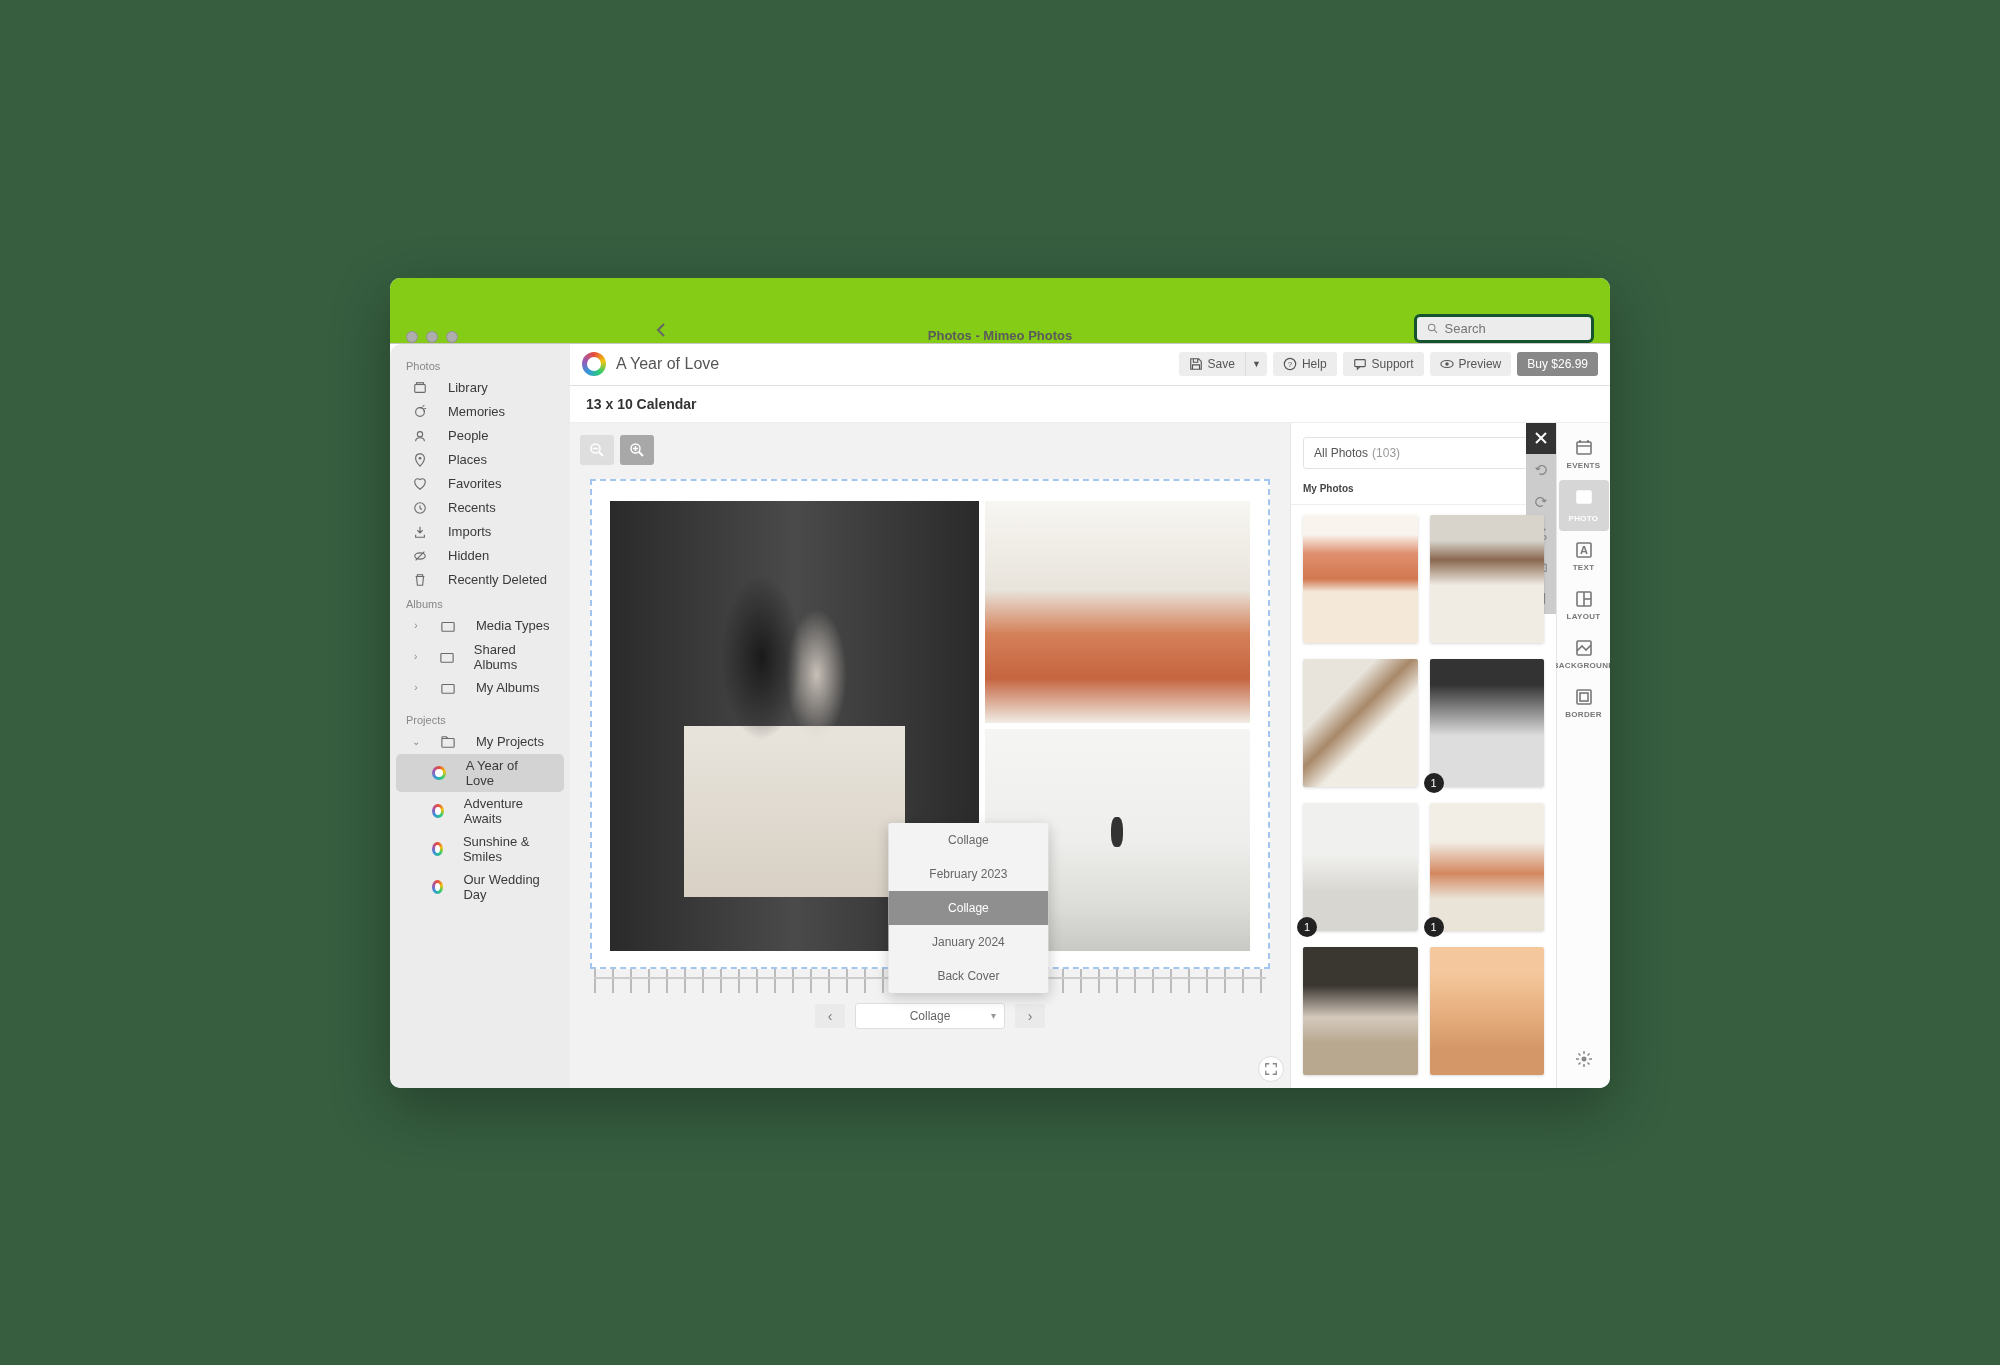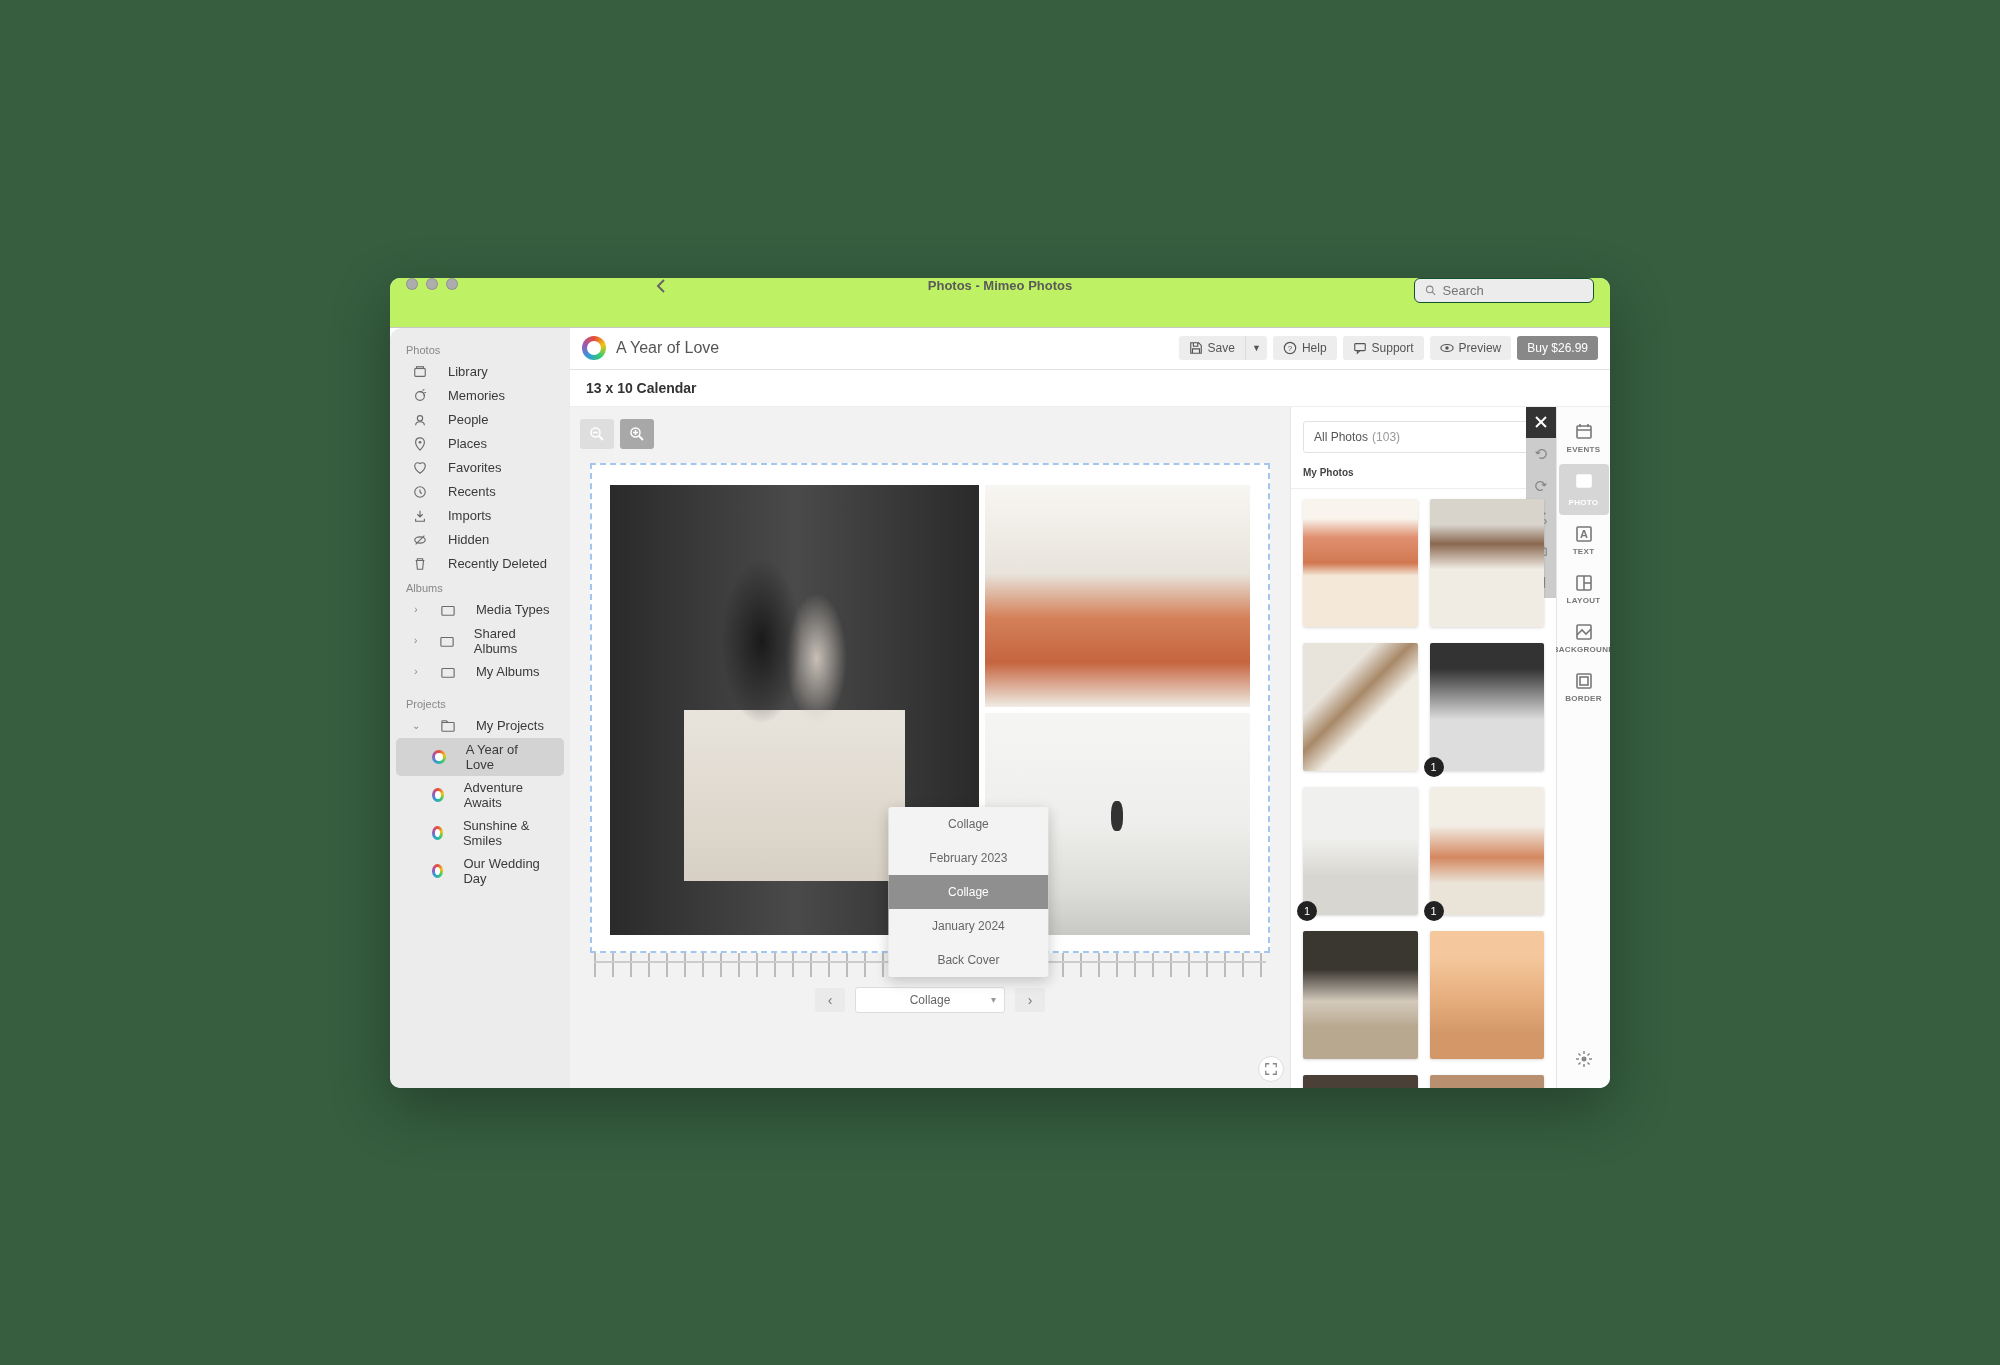--- a/index.html
+++ b/index.html
@@ -1,23 +1,23 @@
 <!DOCTYPE html>
 <html><head>
 <meta charset="utf-8">
 <style>
 * { margin: 0; padding: 0; box-sizing: border-box; font-family: -apple-system, BlinkMacSystemFont, "Segoe UI", Helvetica, Arial, sans-serif; }
 body { background: #365e3f; display: flex; align-items: center; justify-content: center; min-height: 100vh; }
 .window { width: 1220px; height: 810px; background: #fff; border-radius: 10px; overflow: hidden; box-shadow: 0 20px 60px rgba(0,0,0,0.3); display: flex; flex-direction: column; }
-.titlebar { height: 50px; background: #bef264; display: flex; align-items: flex-start; position: relative; border-bottom: 1px solid #c8c8c8; }
+.titlebar { height: 66px; background: #84cc16; display: flex; align-items: flex-end; position: relative; border-bottom: 1px solid #c8c8c8; }
 .traffic-lights { display: flex; gap: 8px; padding-left: 16px; position: absolute; left: 0; }
 .traffic-light { width: 12px; height: 12px; border-radius: 50%; background: #adadad; border: 0.5px solid rgba(0,0,0,0.15); }
 .titlebar-back { position: absolute; left: 265px; color: #666; cursor: pointer; font-size: 18px; }
 .titlebar-title { flex: 1; text-align: center; font-size: 13px; font-weight: 600; color: #5a5a5a; }
-.titlebar-search { position: absolute; right: 16px; display: flex; align-items: center; background: #ececec; border-radius: 6px; padding: 4px 10px; width: 180px; border: 1px solid #14532d; }
+.titlebar-search { position: absolute; right: 16px; display: flex; align-items: center; background: #ececec; border-radius: 6px; padding: 4px 10px; width: 180px; border: 3px solid #14532d; }
 .titlebar-search svg { width: 13px; height: 13px; margin-right: 6px; fill: #888; }
 .titlebar-search input { border: none; background: transparent; outline: none; font-size: 13px; color: #888; width: 100%; }
 .body-wrap { display: flex; flex: 1; overflow: hidden; border-radius: 12px; }
 .sidebar { width: 180px; background: #ececec; padding: 10px 0; overflow-y: auto; font-size: 13px; flex-shrink: 0; }
 .sidebar-section-header { padding: 6px 16px 4px; color: #888; font-size: 11px; font-weight: 500; }
 .sidebar-item { display: flex; align-items: center; padding: 4px 16px; gap: 20px; cursor: pointer; color: #3a3a3a; }
 .sidebar-item.indent1 { padding-left: 22px; }
 .sidebar-item.indent2 { padding-left: 36px; border-radius: 5px; margin: 0 6px; }
 .sidebar-item.active { background: #d3d3d3; }
 .sidebar-item .disclosure { width: 8px; text-align: center; color: #888; font-size: 10px; }

